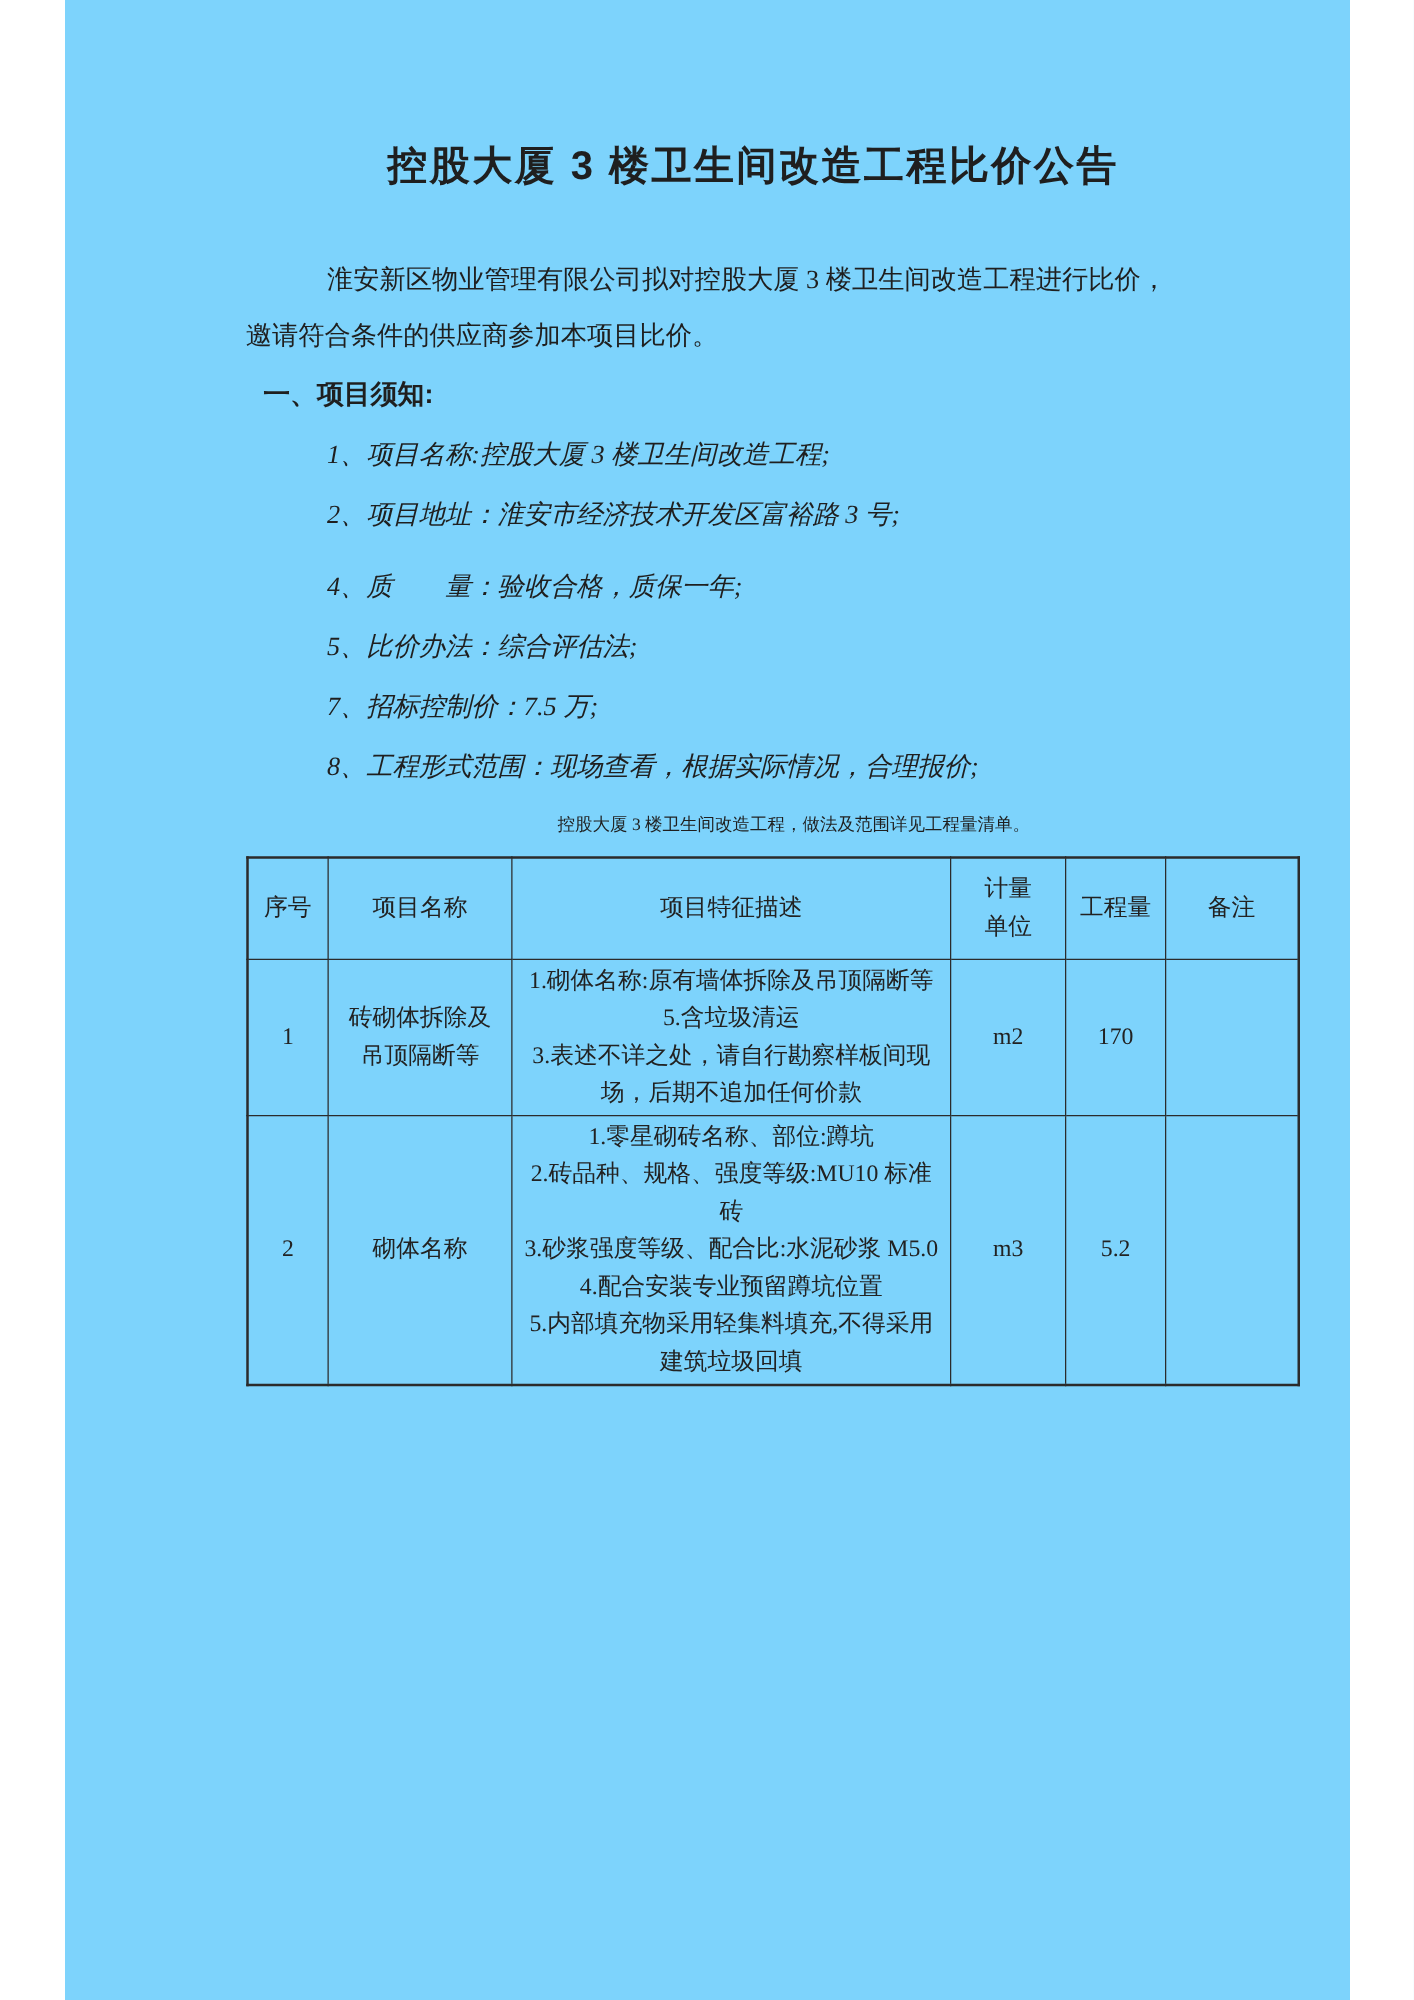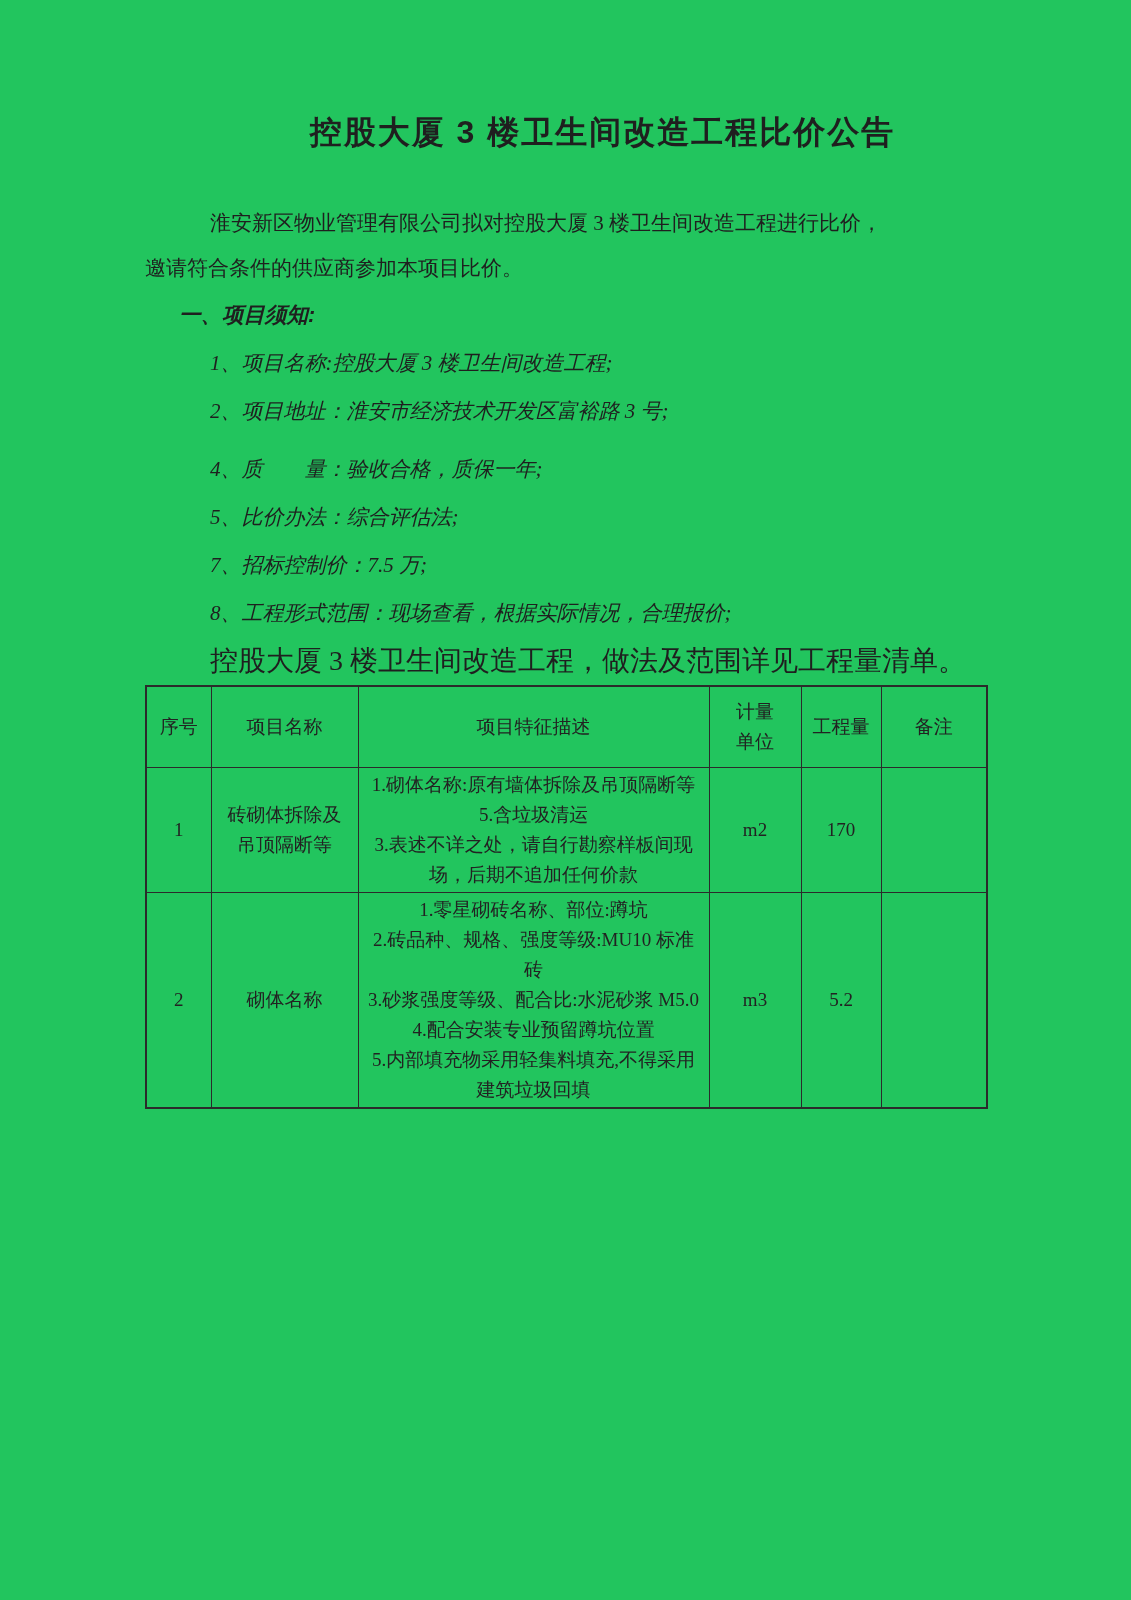--- a/index.html
+++ b/index.html
@@ -2,24 +2,24 @@
 <html><head>
 <meta charset="utf-8">
 <style>
   html, body {
     margin: 0;
     padding: 0;
     background: #ffffff;
   }
   .page {
     position: relative;
-    width: 1131px;
+    width: 1028px;
     height: 1600px;
     margin: 0 auto;
-    background: #22c55e;
+    background: #7dd3fc;
     box-sizing: border-box;
     padding: 108px 71px 0 145px;
     font-family: "Liberation Serif", "DejaVu Serif", serif;
     color: #1f1f1f;
     overflow: hidden;
   }
   .doc-title {
     font-family: "Liberation Sans", "DejaVu Sans", sans-serif;
     font-weight: bold;
     font-size: 32px;
@@ -36,38 +36,39 @@
     white-space: pre-line;
     text-align: justify;
   }
   .sec-heading {
     font-family: "Liberation Sans", "DejaVu Sans", sans-serif;
     font-weight: bold;
     font-size: 21.5px;
     line-height: 48px;
     margin: 0;
   }
-  .sec-heading.first { margin-left: 34px; font-style: italic; }
+  .sec-heading.first { margin-left: 14px; }
   .sec-heading.second { margin-left: 68px; }
   .notice-item {
     margin: 0;
     font-size: 21px;
     line-height: 48px;
     text-indent: 65px;
     white-space: pre-line;
     text-align: justify;
     font-style: italic;
   }
   .notice-item.gap-before-4 { margin-top: 10px; }
   .notice-item.gap-before-9 { margin-top: 6px; }
   .summary-desc {
     margin: 0;
-    font-size: 28px;
+    font-size: 14px;
     line-height: 48px;
     text-indent: 65px;
+    text-align: center;
   }
   table.boq {
     border-collapse: collapse;
     table-layout: fixed;
     width: 841px;
     margin-top: 0px;
     font-size: 19px;
     color: #222222;
     border: 2.5px solid #2b2b2b;
   }

